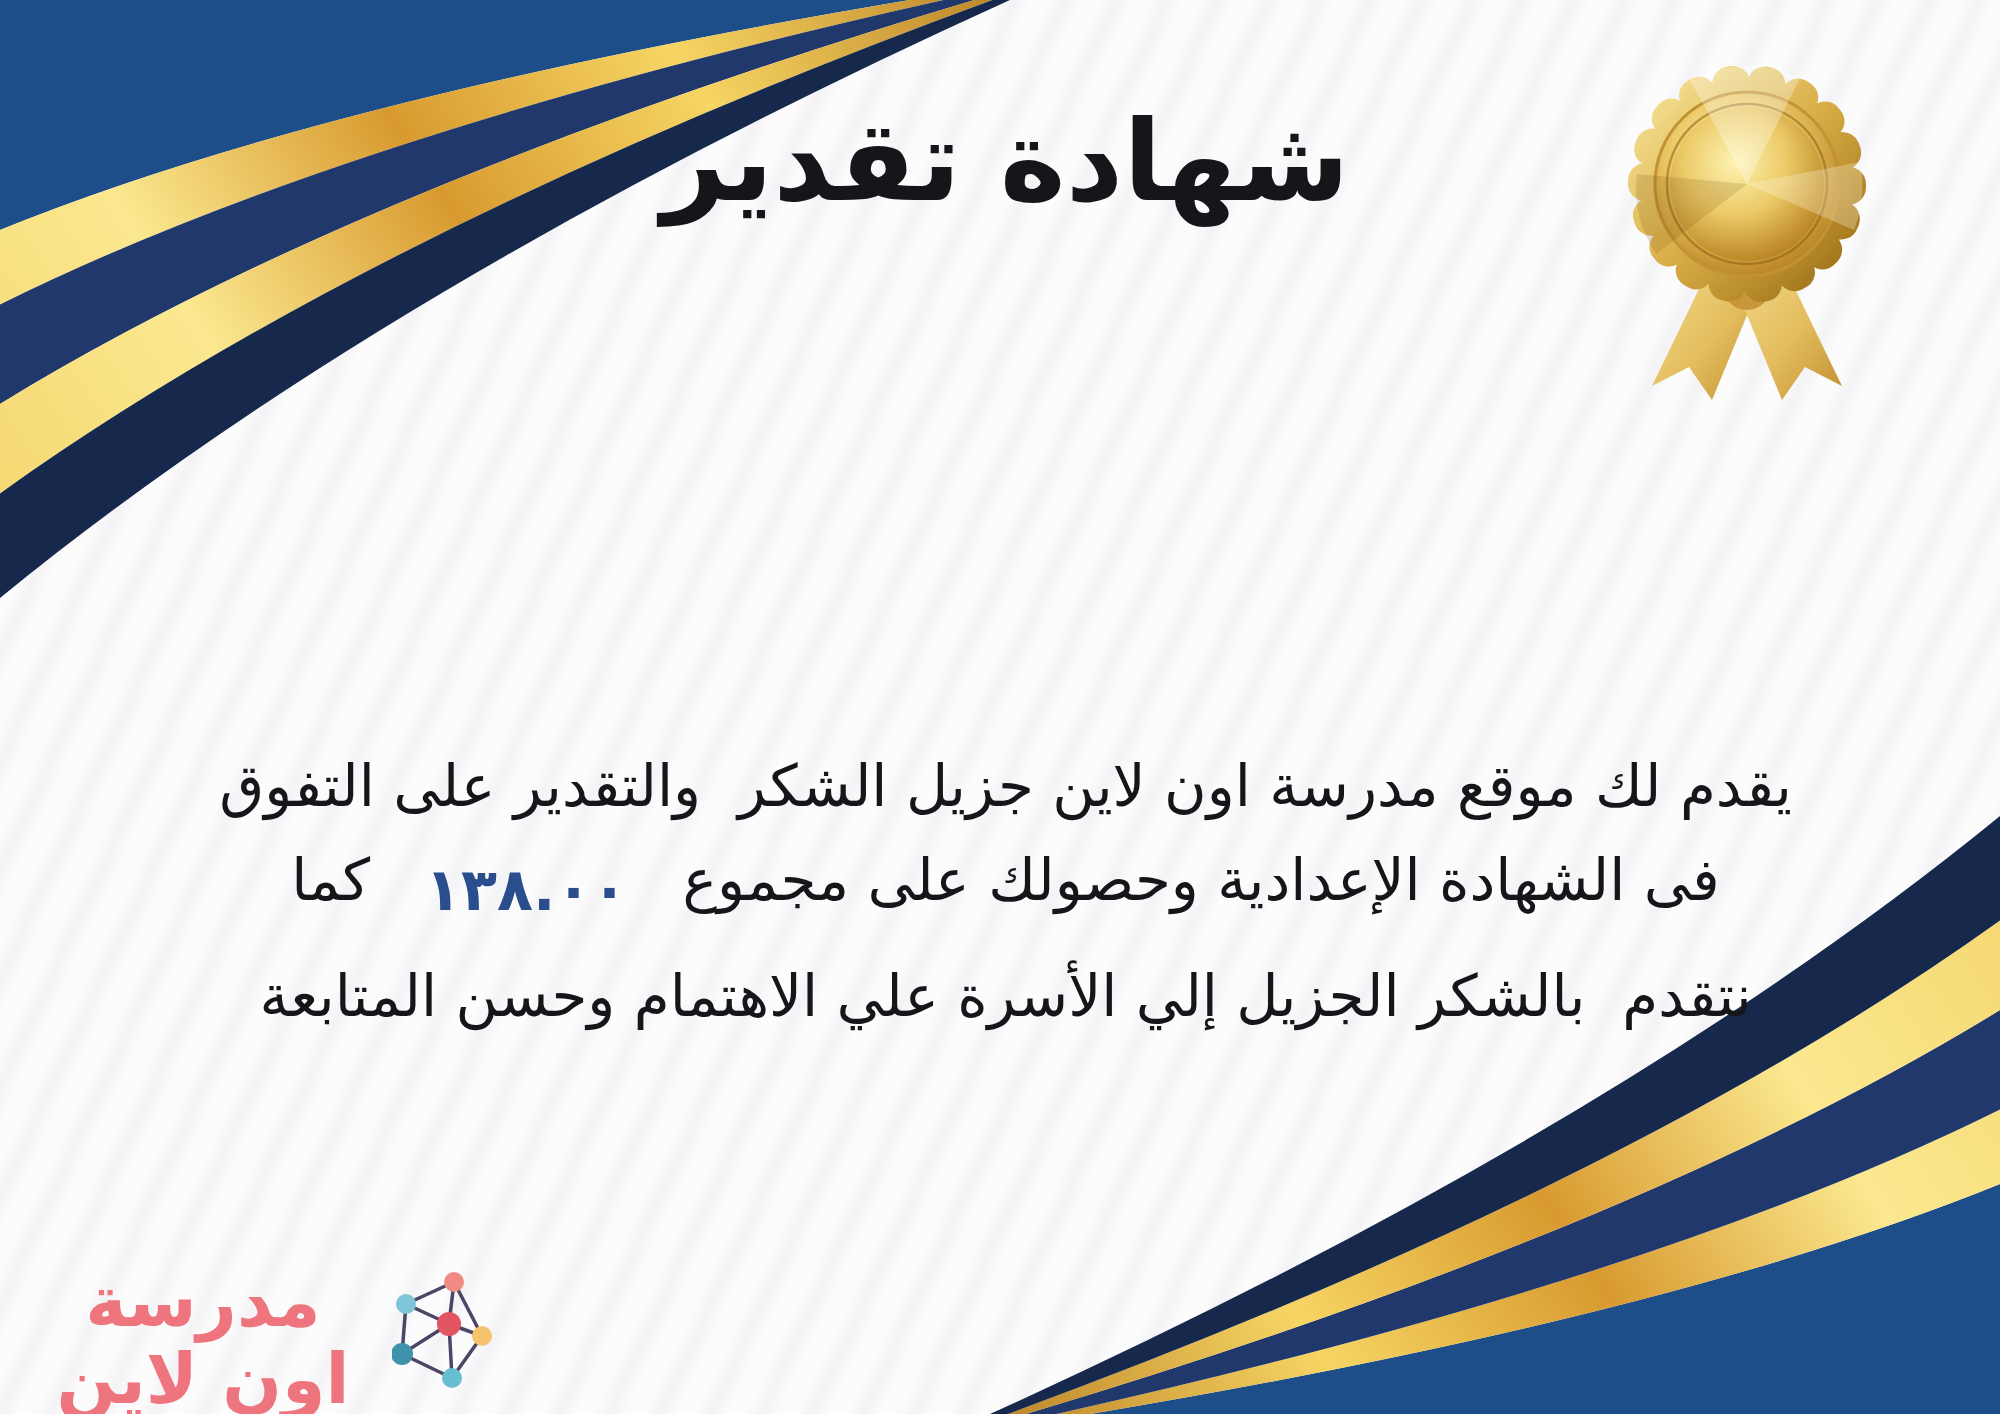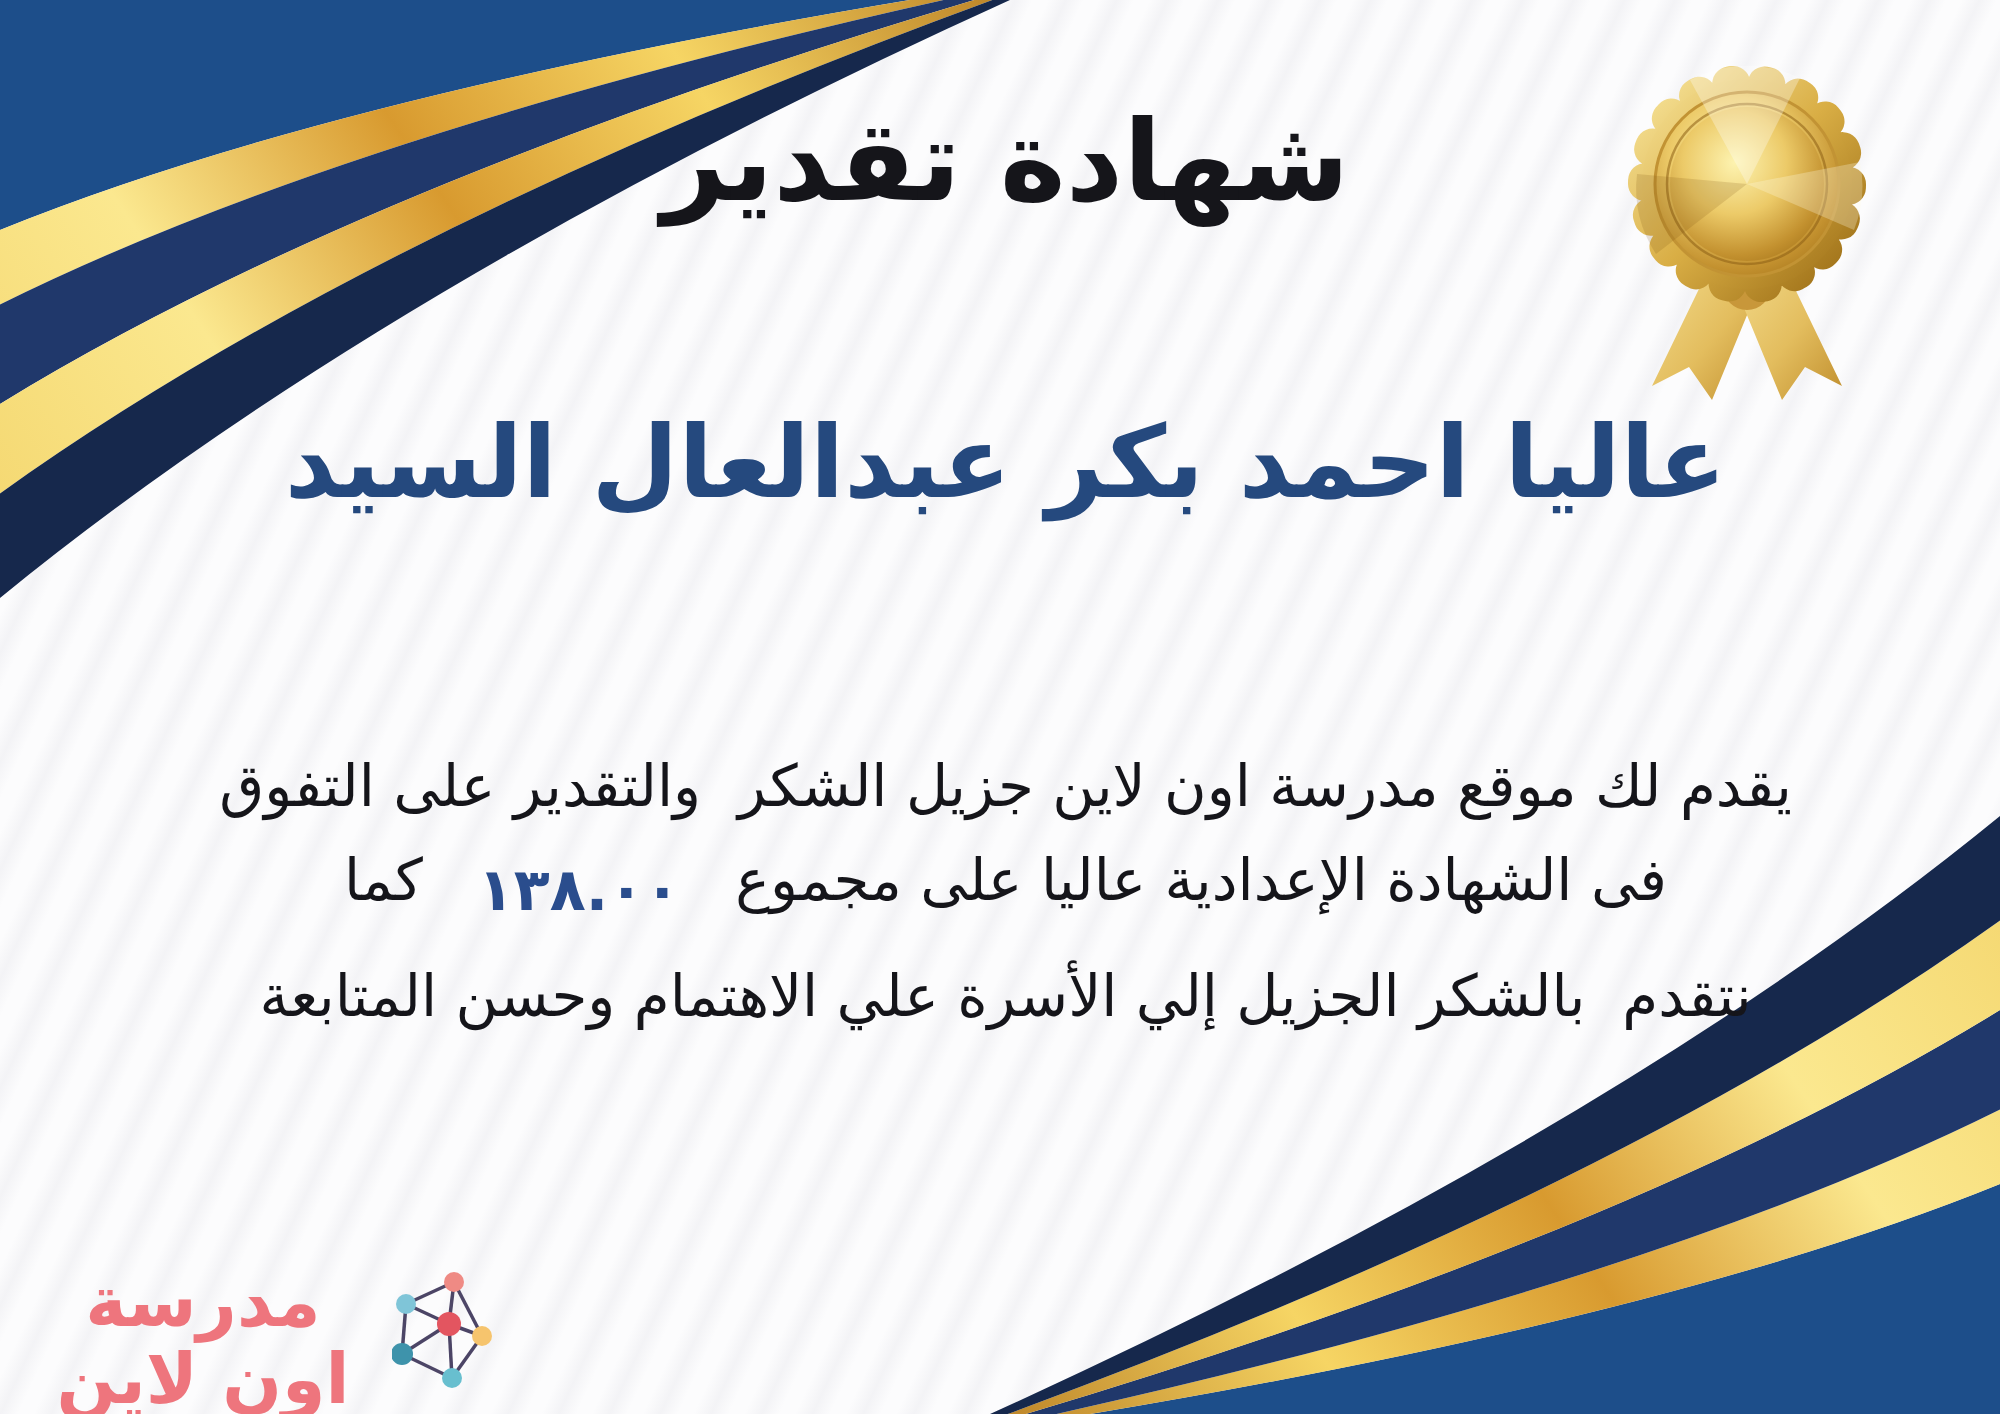--- a/index.html
+++ b/index.html
@@ -102,23 +102,22 @@
     <circle cx="155" cy="150" r="80" fill="none" stroke="rgba(140,95,20,0.55)" stroke-width="2.5"></circle>
     <circle cx="155" cy="150" r="77" fill="url(#faceG)"></circle>
 
     <path d="M155,150 L98,46 A120,120 0 0 1 208,44 Z" fill="rgba(255,255,255,0.30)"></path>
     <path d="M155,150 L268,128 A120,120 0 0 1 262,196 Z" fill="rgba(255,252,230,0.28)"></path>
     <path d="M155,150 L64,220 A120,120 0 0 1 45,140 Z" fill="rgba(110,70,5,0.16)"></path>
   </svg>
 
   <div class="textlayer">
     <div class="line title">شهادة تقدير</div>
-    <div class="line name">عاليا احمد بكر عبدالعال السيد</div>
     <div class="line p1">يقدم لك موقع مدرسة اون لاين جزيل الشكر  والتقدير على التفوق</div>
-    <div class="line p2"><span>فى الشهادة الإعدادية عاليا على مجموع</span><span class="score">١٣٨.٠٠</span><span>كما</span></div>
+    <div class="line p2"><span>فى الشهادة الإعدادية وحصولك على مجموع</span><span class="score">١٣٨.٠٠</span><span>كما</span></div>
     <div class="line p3">نتقدم  بالشكر الجزيل إلي الأسرة علي الاهتمام وحسن المتابعة</div>
   </div>
 
   <div class="logo">
     <div class="logo-text">
       <div class="logo-ar">مدرسة اون لاين</div>
       <div class="logo-domain">MADRSA-ONLINE.COM</div>
     </div>
     <svg class="logo-icon" width="100" height="130" viewBox="0 0 100 130" xmlns="http://www.w3.org/2000/svg" aria-hidden="true">
       <g stroke="#4c4566" stroke-width="3.5">

